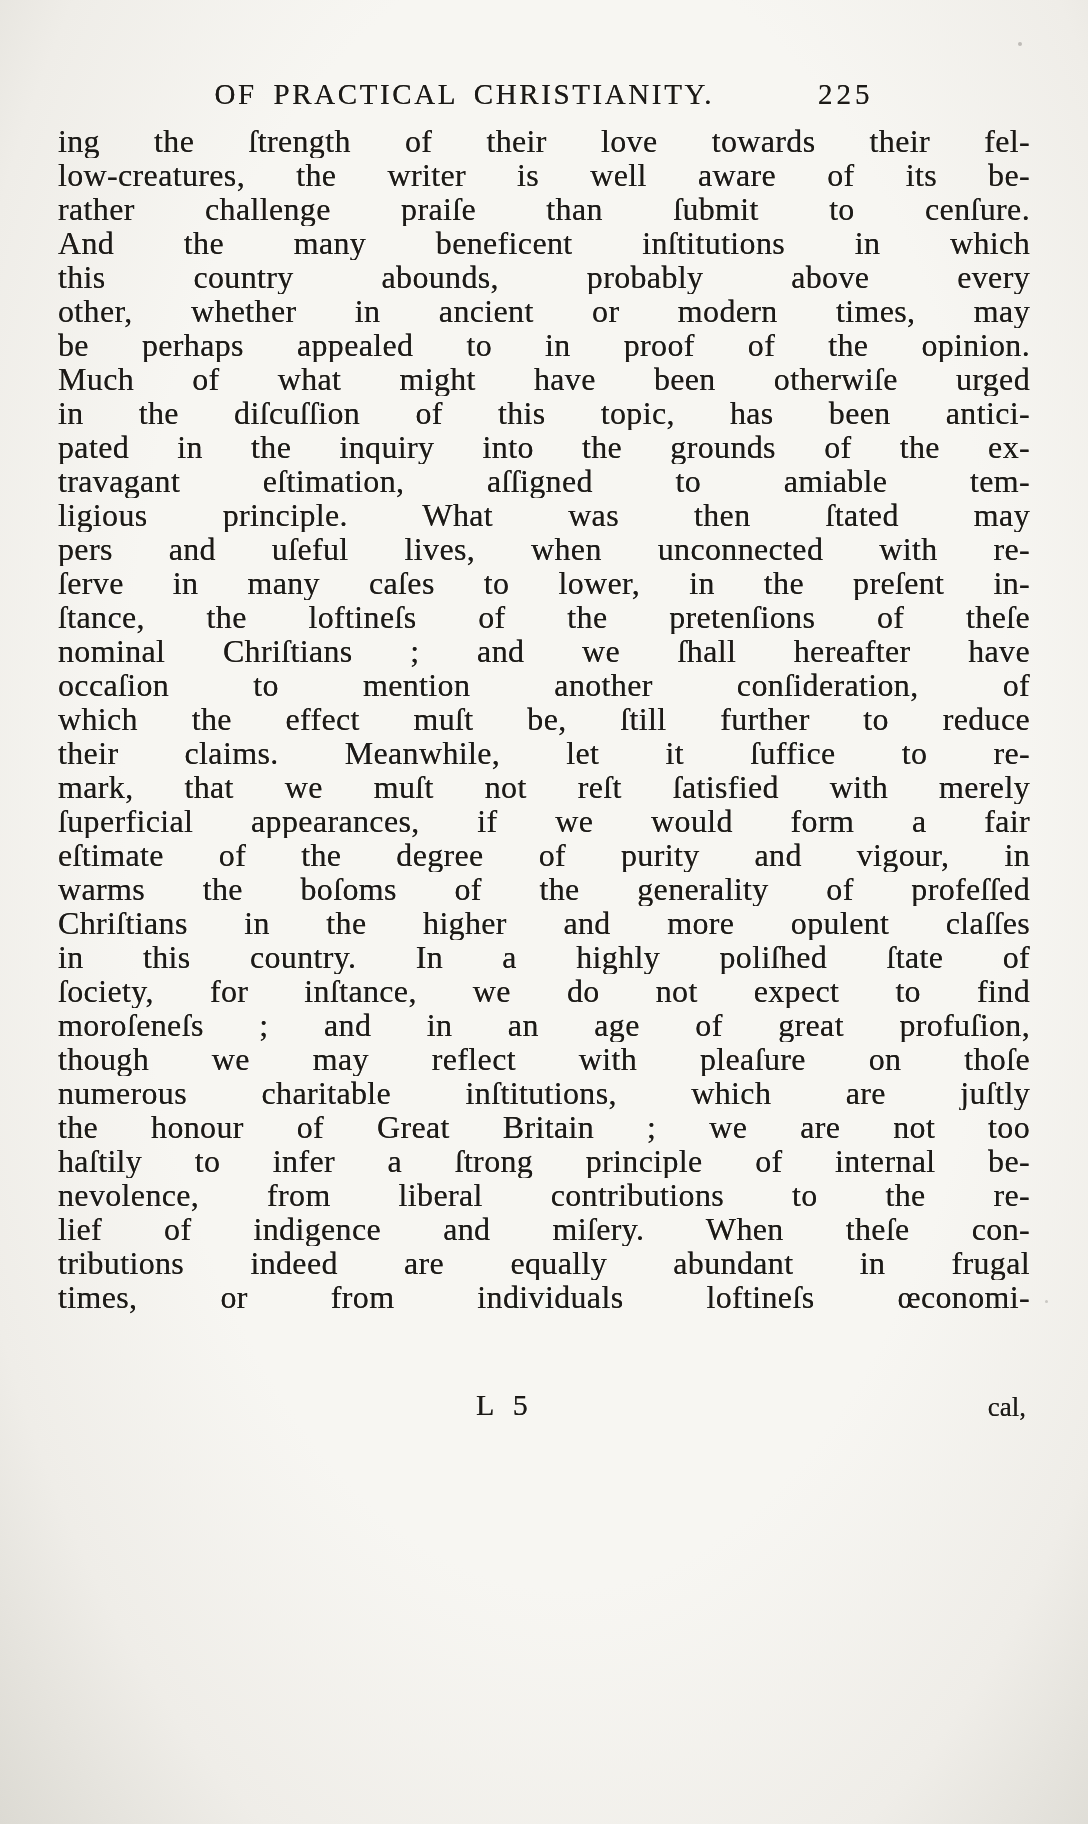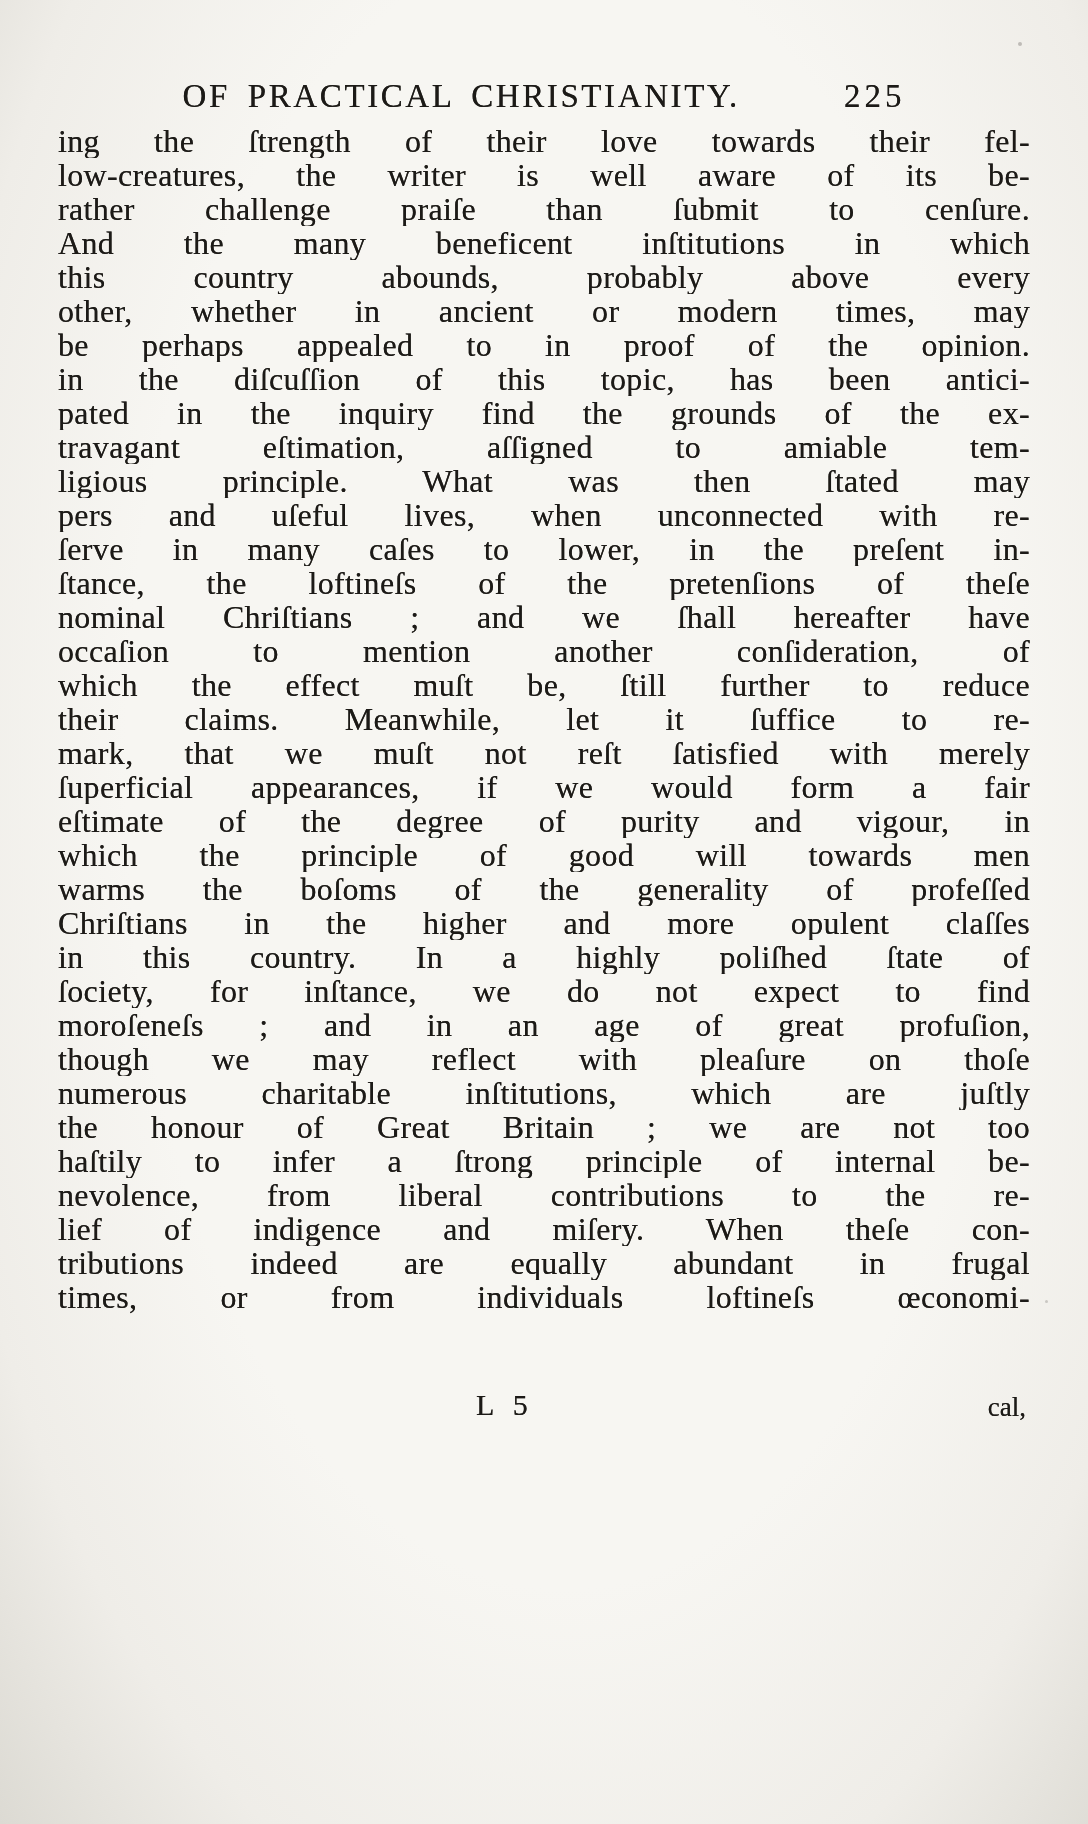--- a/index.html
+++ b/index.html
@@ -17,21 +17,21 @@
     color: #1c1a17;
     background: radial-gradient(ellipse at 52% 42%, #f7f6f2 55%, #efede8 80%, #dcdad3 100%);
     text-shadow: 0 0 0.6px rgba(25, 22, 18, 0.8);
   }
   .running-head {
     position: absolute;
     top: 78px;
     left: 64px;
     right: 64px;
     text-align: center;
-    font-size: 33px;
+    font-size: 29px;
     letter-spacing: 2.6px;
     word-spacing: 7px;
     white-space: nowrap;
   }
   .running-head .title { display: inline-block; }
   .running-head .num {
     display: inline-block;
     margin-left: 104px;
     letter-spacing: 4px;
   }
@@ -87,35 +87,35 @@
   </div>
 
   <div class="page-body">
       <div class="line">ing the ſtrength of their love towards their fel-</div>
       <div class="line">low-creatures, the writer is well aware of its be-</div>
       <div class="line">rather challenge praiſe than ſubmit to cenſure.</div>
       <div class="line">And the many beneficent inſtitutions in which</div>
       <div class="line">this country abounds, probably above every</div>
       <div class="line">other, whether in ancient or modern times, may</div>
       <div class="line">be perhaps appealed to in proof of the opinion.</div>
+      <div class="line">Much of what might have been otherwiſe urged</div>
       <div class="line">in the diſcuſſion of this topic, has been antici-</div>
-      <div class="line">pated in the inquiry find the grounds of the ex-</div>
+      <div class="line">pated in the inquiry into the grounds of the ex-</div>
       <div class="line">travagant eſtimation, aſſigned to amiable tem-</div>
       <div class="line">ligious principle.  What was then ſtated may</div>
       <div class="line">pers and uſeful lives, when unconnected with re-</div>
       <div class="line">ſerve in many caſes to lower, in the preſent in-</div>
       <div class="line">ſtance, the loftineſs of the pretenſions of theſe</div>
       <div class="line">nominal Chriſtians ; and we ſhall hereafter have</div>
       <div class="line">occaſion to mention another conſideration, of</div>
       <div class="line">which the effect muſt be, ſtill further to reduce</div>
       <div class="line">their claims.  Meanwhile, let it ſuffice to re-</div>
       <div class="line">mark, that we muſt not reſt ſatisfied with merely</div>
       <div class="line">ſuperficial appearances, if we would form a fair</div>
       <div class="line">eſtimate of the degree of purity and vigour, in</div>
-      <div class="line">which the principle of good will towards men</div>
       <div class="line">warms the boſoms of the generality of profeſſed</div>
       <div class="line">Chriſtians in the higher and more opulent claſſes</div>
       <div class="line">in this country.  In a highly poliſhed ſtate of</div>
       <div class="line">ſociety, for inſtance, we do not expect to find</div>
       <div class="line">moroſeneſs ; and in an age of great profuſion,</div>
       <div class="line">though we may reflect with pleaſure on thoſe</div>
       <div class="line">numerous charitable inſtitutions, which are juſtly</div>
       <div class="line">the honour of Great Britain ; we are not too</div>
       <div class="line">haſtily to infer a ſtrong principle of internal be-</div>
       <div class="line">nevolence, from liberal contributions to the re-</div>

